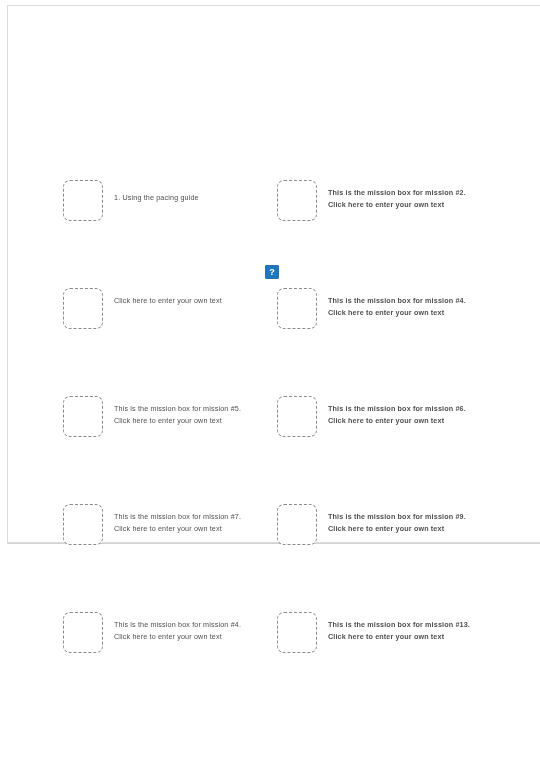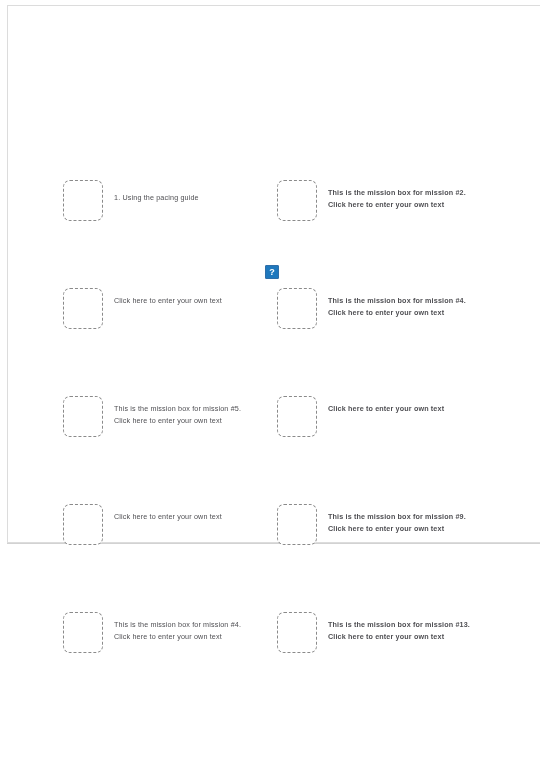--- a/index.html
+++ b/index.html
@@ -175,29 +175,31 @@
     <div class="mission-cell col-1">
       <div class="drop-box"></div>
       <div class="mission-text">
         <span class="line-1">This is the mission box for mission #5.</span>
         <span class="line-2">Click here to enter your own text</span>
       </div>
     </div>
     <div class="mission-cell col-2">
       <div class="drop-box"></div>
       <div class="mission-text">
+        <span class="line-1">This is the mission box for mission #6.</span>
         <span class="line-2">Click here to enter your own text</span>
       </div>
     </div>
   </div>
 
   <div class="mission-row" style="top:504px;">
     <div class="mission-cell col-1">
       <div class="drop-box"></div>
       <div class="mission-text">
+        <span class="line-1">This is the mission box for mission #7.</span>
         <span class="line-2">Click here to enter your own text</span>
       </div>
     </div>
     <div class="mission-cell col-2">
       <div class="drop-box"></div>
       <div class="mission-text">
         <span class="line-1">This is the mission box for mission #9.</span>
         <span class="line-2">Click here to enter your own text</span>
       </div>
     </div>

